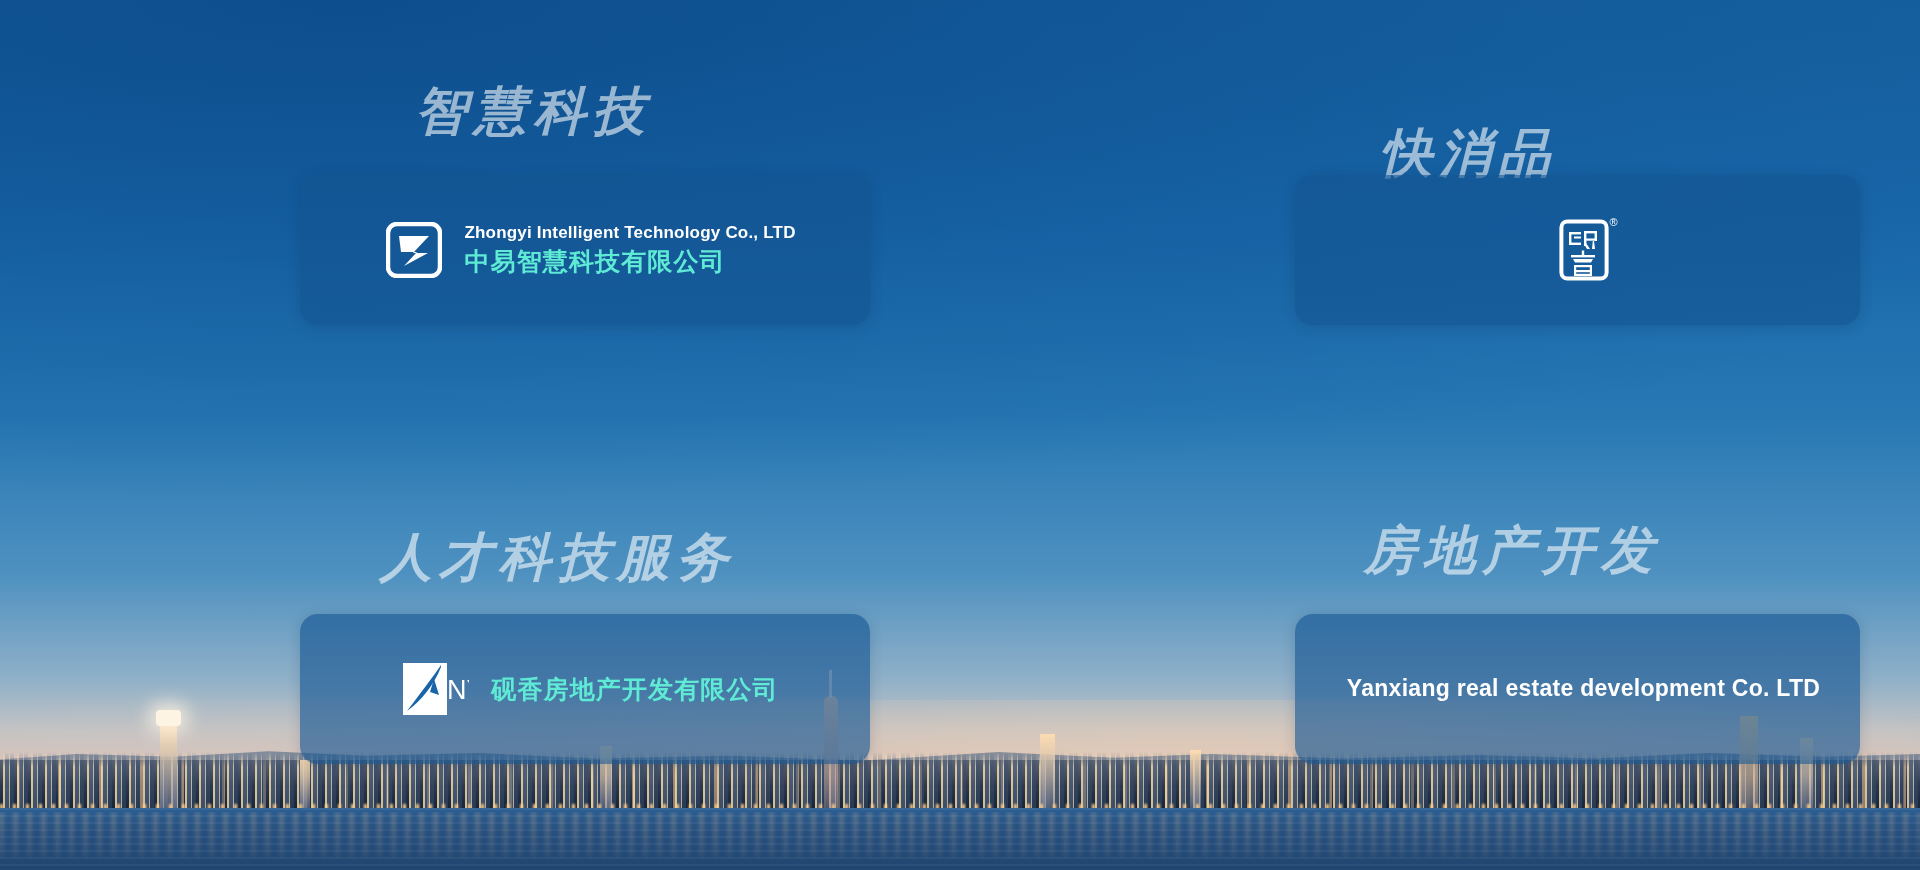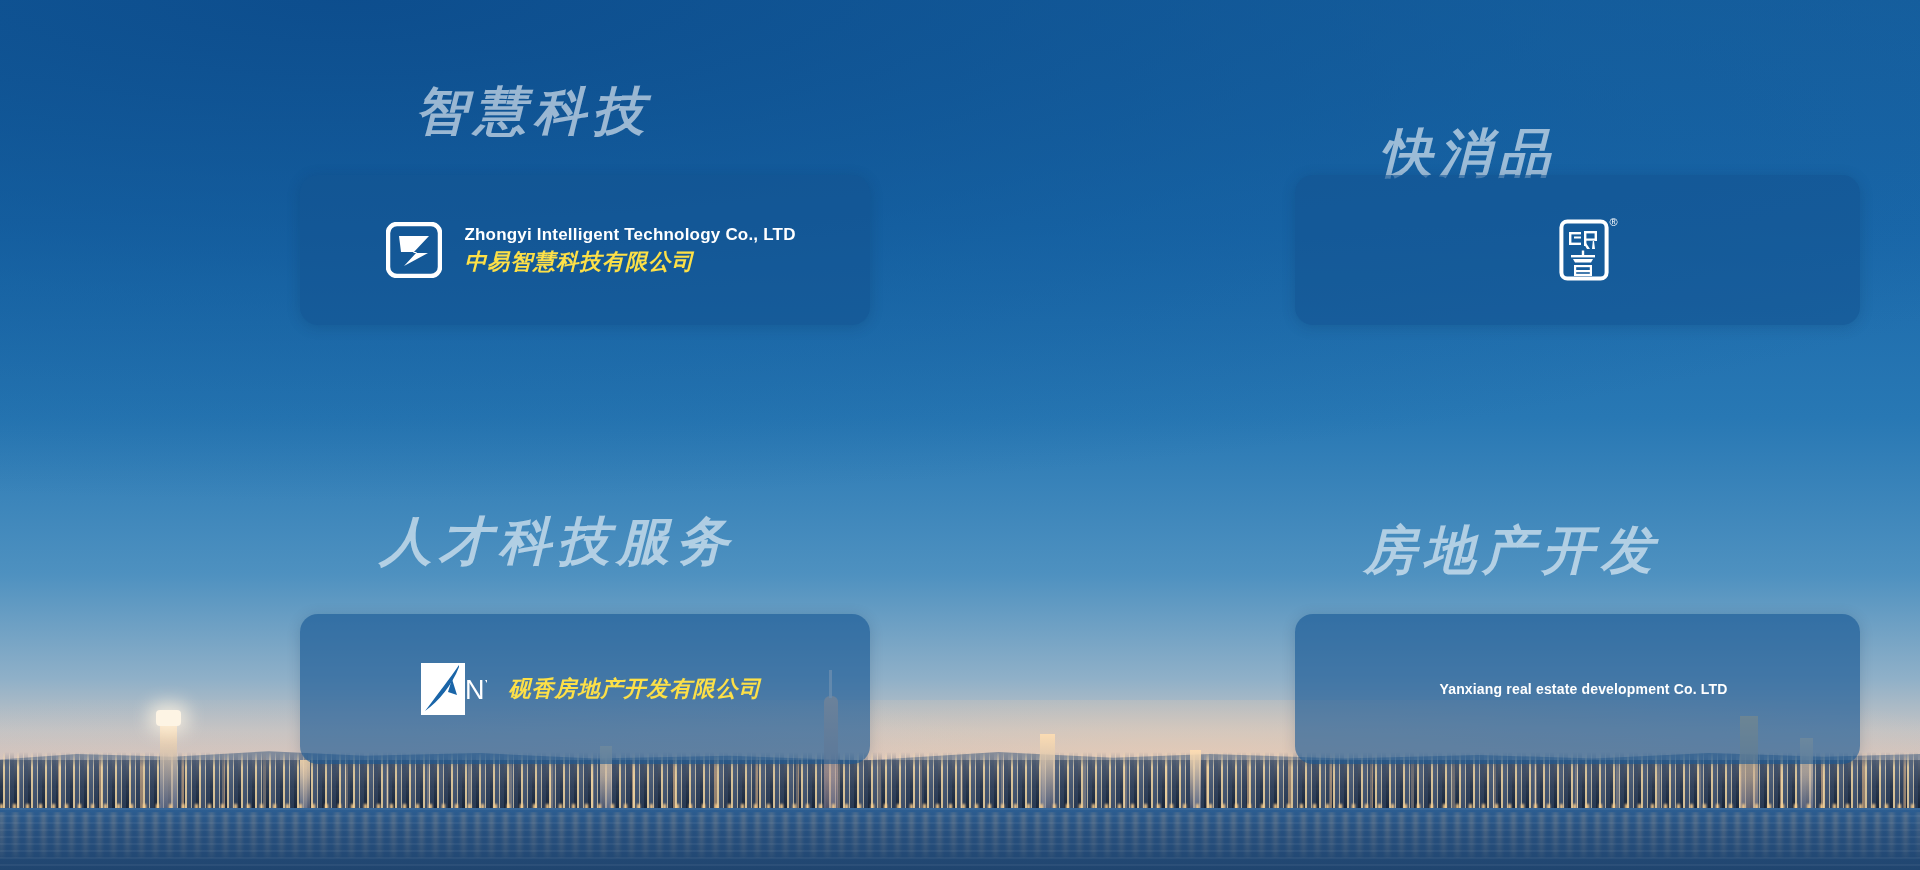--- a/index.html
+++ b/index.html
@@ -149,30 +149,29 @@
   .card-text { display:flex; flex-direction:column; justify-content:center; }
   .name-en {
     color:#ffffff;
     font-size:17px;
     font-weight:700;
     letter-spacing:.012em;
     line-height:1.35;
     white-space:nowrap;
   }
   .name-cn {
-    color:#fde047;
-    font-size:22px;
+    color:#5eead4;
+    font-size:25px;
     font-weight:700;
     letter-spacing:.045em;
     line-height:1.32;
     white-space:nowrap;
-    font-style:italic;
   }
   .card.no-logo .card-text { align-items:center; }
-  .card.no-logo .name-en { font-size:14px; }
+  .card.no-logo .name-en { font-size:23px; }
 
   
   .logo { flex:0 0 auto; }
 
   .logo-zhongyi { width:56px; height:56px; }
   .logo-yanxiang { width:50px; height:62px; position:relative; }
   .logo-reg {
     position:absolute; right:-9px; top:-2px;
     color:#fff; font-size:11px; line-height:1;
   }
@@ -180,21 +179,21 @@
 
   
   #seg1 .seg-title { left:115px; top:85px; position:absolute; }
   #seg1 .card { position:absolute; left:0px; top:175px; width:570px; height:150px; }
 
   
   #seg2 .seg-title { left:190px; top:85px; position:absolute;margin-top:42px; }
   #seg2 .card { position:absolute; left:105px; top:175px; width:565px; height:150px; }
 
   
-  #seg3 .seg-title { left:80px; top:56px; position:absolute; }
+  #seg3 .seg-title { left:80px; top:72px; position:absolute; }
   #seg3 .card { position:absolute; left:0px; top:155px; width:570px; height:150px; }
 
   
   #seg4 .seg-title { left:174px; top:65px; position:absolute; }
   #seg4 .card { position:absolute; left:105px; top:155px; width:565px; height:150px; }
 
   .seg-pad { position:absolute; left:300px; top:0; width:620px; height:100%; }
 </style>
 </head>
 <body>

